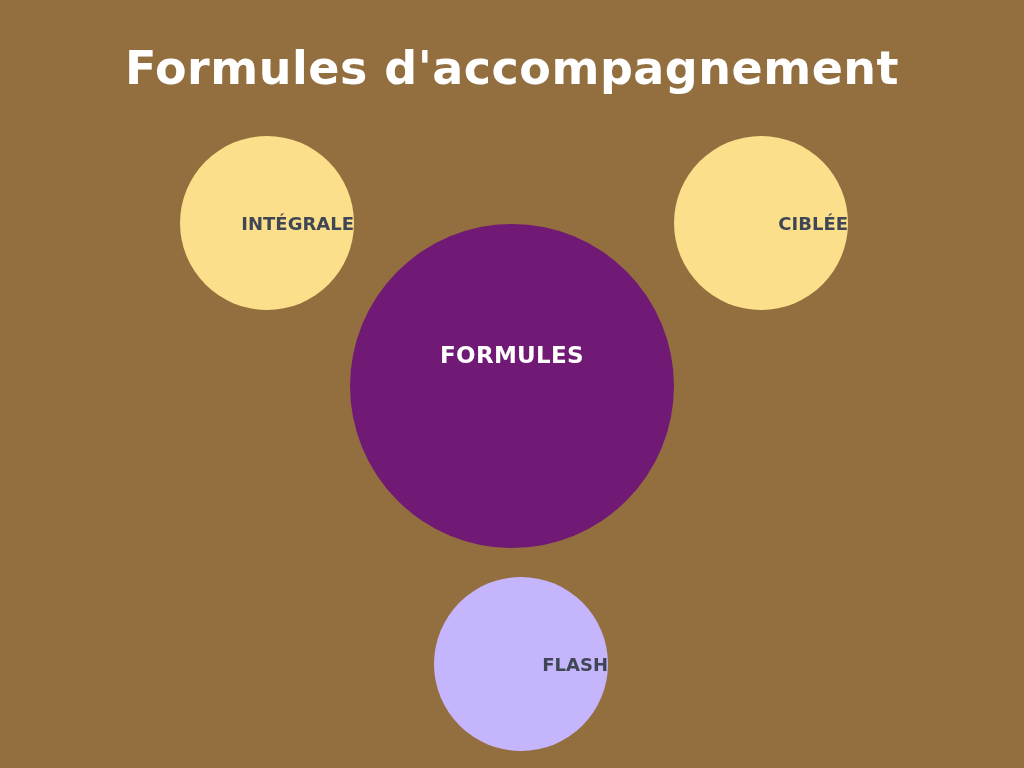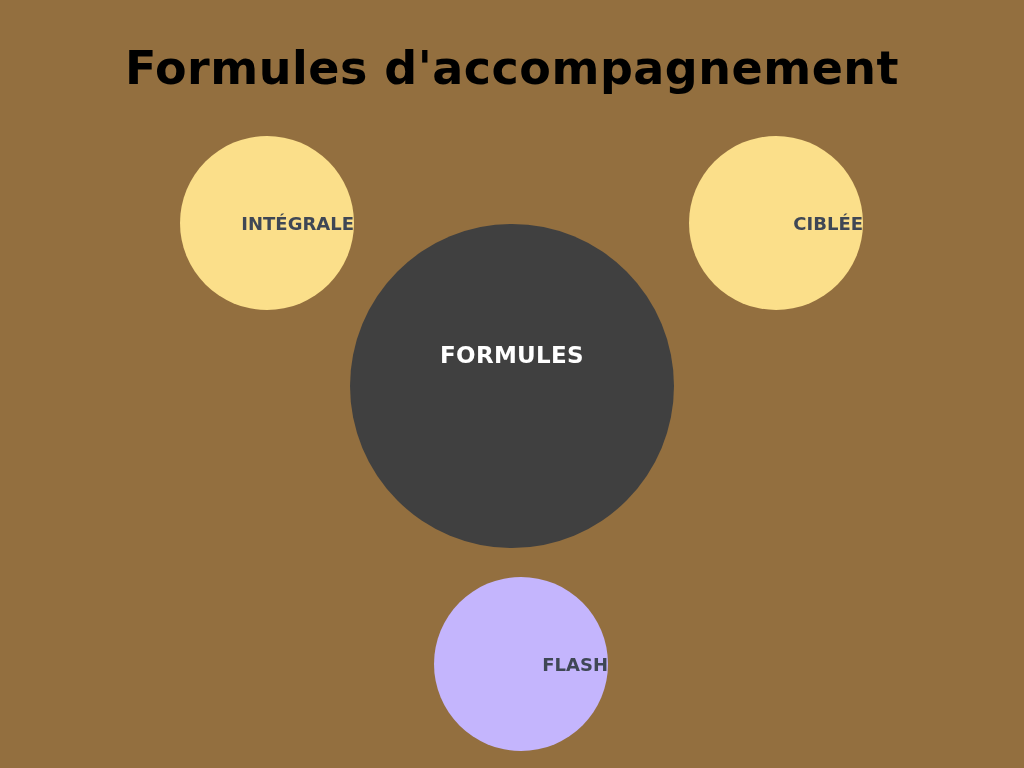--- a/index.html
+++ b/index.html
@@ -5,45 +5,45 @@
     html, body { margin: 0; padding: 0; }
     body {
       width: 1024px; height: 768px;
       background: #936F3F;
       position: relative; overflow: hidden;
       font-family: "DejaVu Sans", sans-serif;
     }
     .title {
       position: absolute; left: 0; top: 38px; width: 1024px;
       text-align: center;
-      color: #000000;
+      color: #ffffff;
       font-weight: bold;
       font-size: 46px;
       line-height: 60px;
       letter-spacing: 0.5px;
     }
     .circle {
       position: absolute;
       border-radius: 50%;
       display: flex; align-items: center; justify-content: center;
       text-align: center;
       font-weight: bold;
     }
     .small {
       width: 174px; height: 174px;
       color: #3F4755;
       font-size: 18px;
       justify-content: flex-end;
     }
     .c-integrale { left: 180px; top: 136px; background: #FBDF8A; }
-    .c-ciblee { left: 689px; top: 136px; background: #FBDF8A; }
+    .c-ciblee { left: 674px; top: 136px; background: #FBDF8A; }
     .c-flash { left: 434px; top: 577px; background: #c4b5fd; }
     .c-center {
       left: 350px; top: 224px; width: 324px; height: 324px;
-      background: #404040;
+      background: #701a75;
       color: #FFFFFF;
       font-size: 23px;
       line-height: 28px;
     }
     .center-text { margin-top: -62px; letter-spacing: 0.3px; }
   </style>
 </head>
 <body>
 
 <div class="title">Formules d'accompagnement</div>

